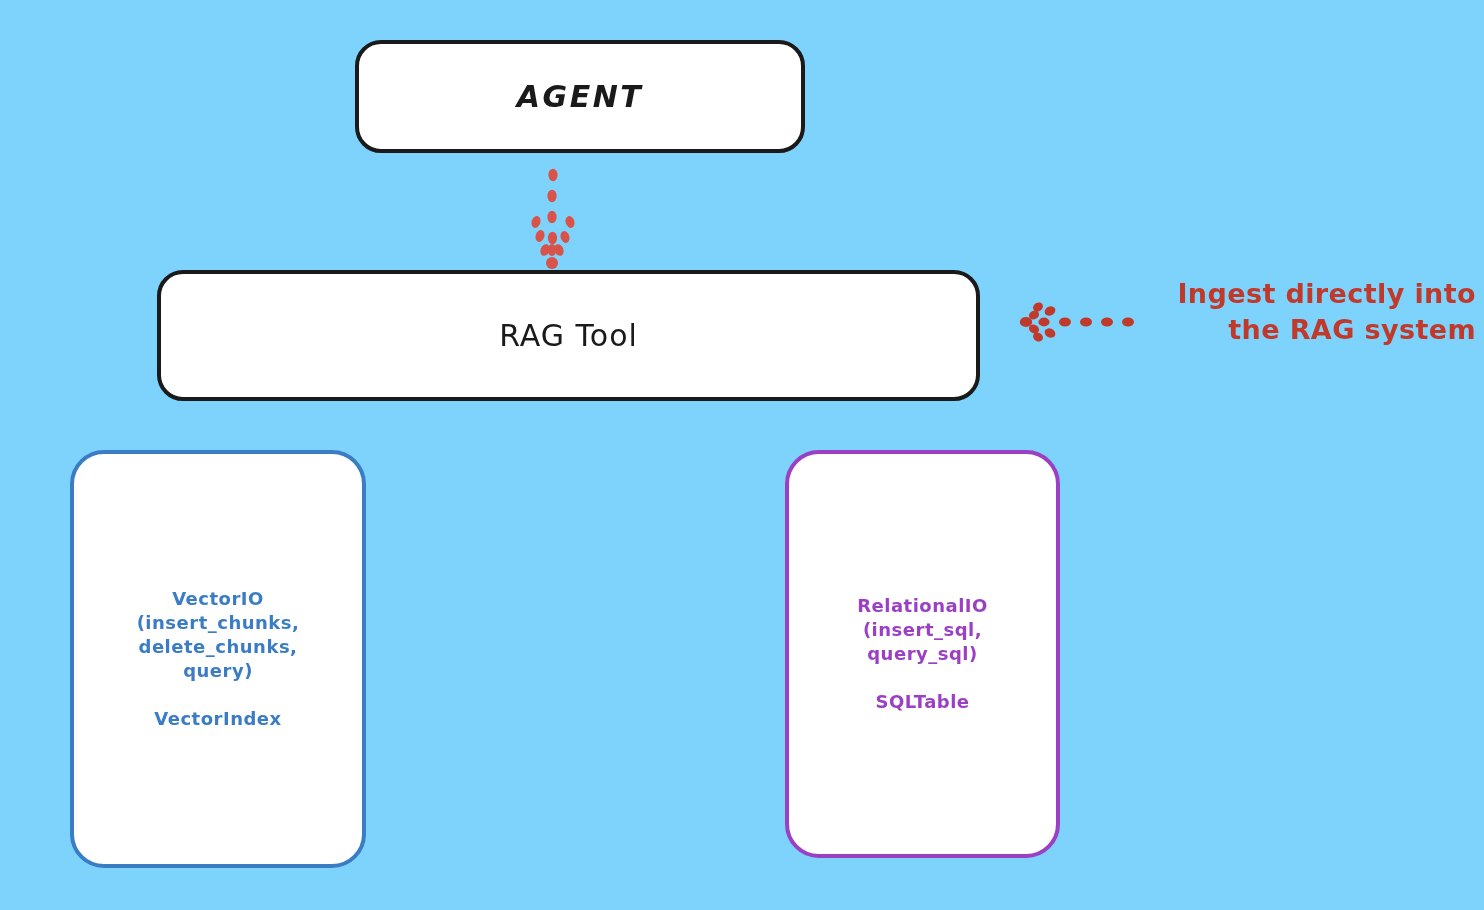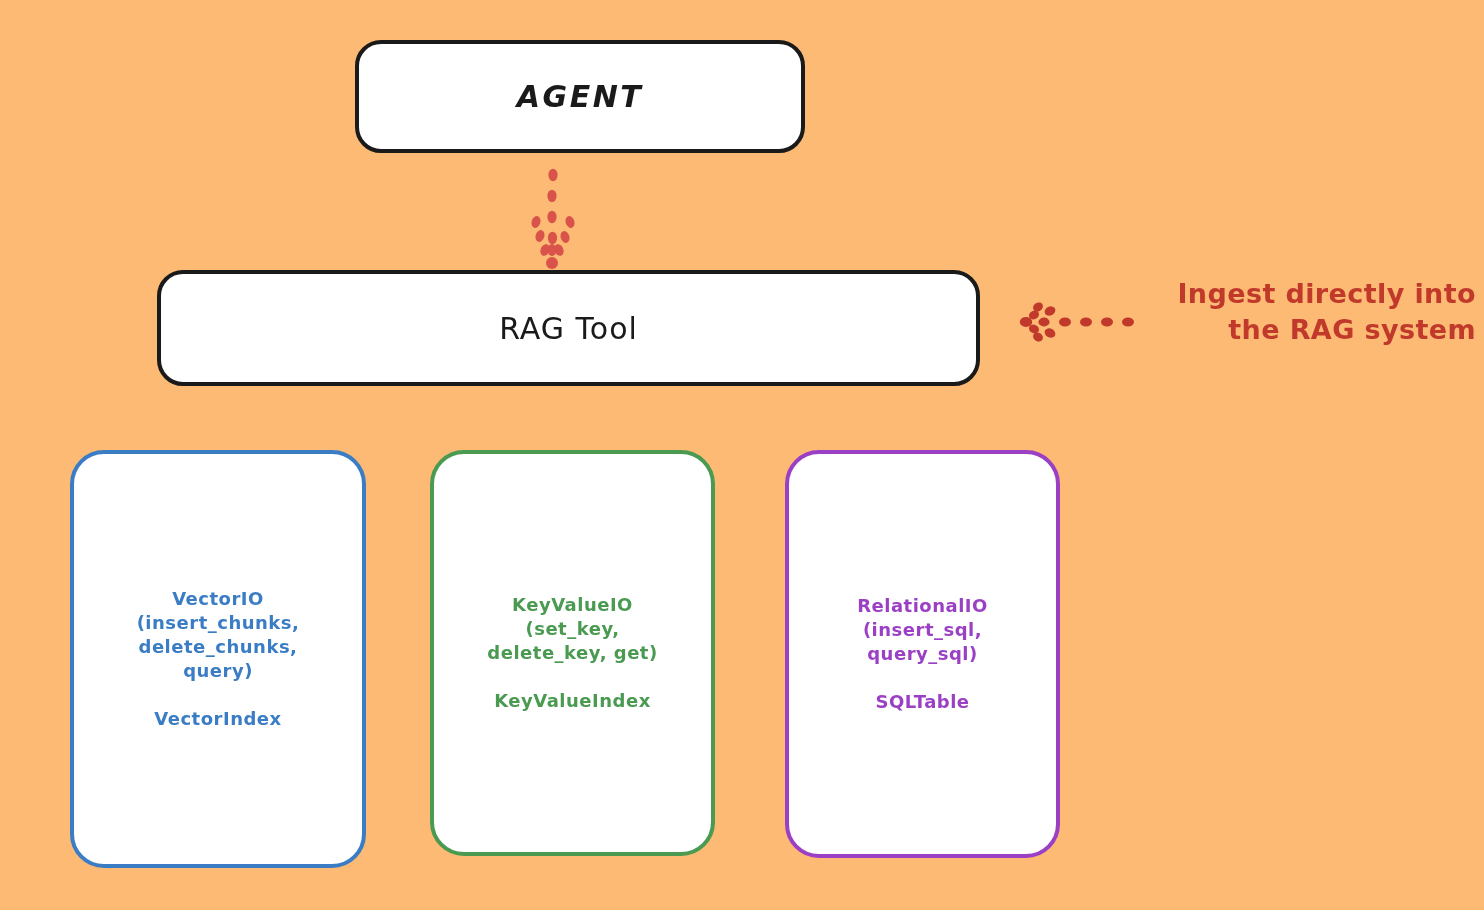--- a/index.html
+++ b/index.html
@@ -7,21 +7,21 @@
     padding: 0;
     background: #ffffff;
   }
   body {
     font-family: "DejaVu Sans", sans-serif;
   }
   #canvas {
     position: relative;
     width: 1484px;
     height: 910px;
-    background: #fdba74;
+    background: #7dd3fc;
     overflow: hidden;
   }
   .node {
     position: absolute;
     box-sizing: border-box;
     background: #ffffff;
     display: flex;
     align-items: center;
     justify-content: center;
     text-align: center;
@@ -47,21 +47,21 @@
     font-style: italic;
     font-weight: 600;
     letter-spacing: 2.5px;
   }
 
   
   #rag-tool-node {
     left: 157px;
     top: 270px;
     width: 823px;
-    height: 116px;
+    height: 131px;
     border: 4.5px solid #1a1a1a;
     border-radius: 26px;
   }
   #rag-tool-node .node-label {
     color: #1a1a1a;
     font-size: 30px;
     font-weight: 500;
     letter-spacing: 1px;
   }
 
@@ -146,27 +146,20 @@
 
   <div class="node provider-node" id="vector-io-node">
     <div class="node-label">VectorIO
 (insert_chunks,
 delete_chunks,
 query)
 
 VectorIndex</div>
   </div>
 
-  <div class="node provider-node" id="key-value-io-node">
-    <div class="node-label">KeyValueIO
-(set_key,
-delete_key, get)
-
-KeyValueIndex</div>
-  </div>
 
   <div class="node provider-node" id="relational-io-node">
     <div class="node-label">RelationalIO
 (insert_sql,
 query_sql)
 
 SQLTable</div>
   </div>
 
   <svg id="arrow-layer" viewBox="0 0 1484 910" xmlns="http://www.w3.org/2000/svg">

